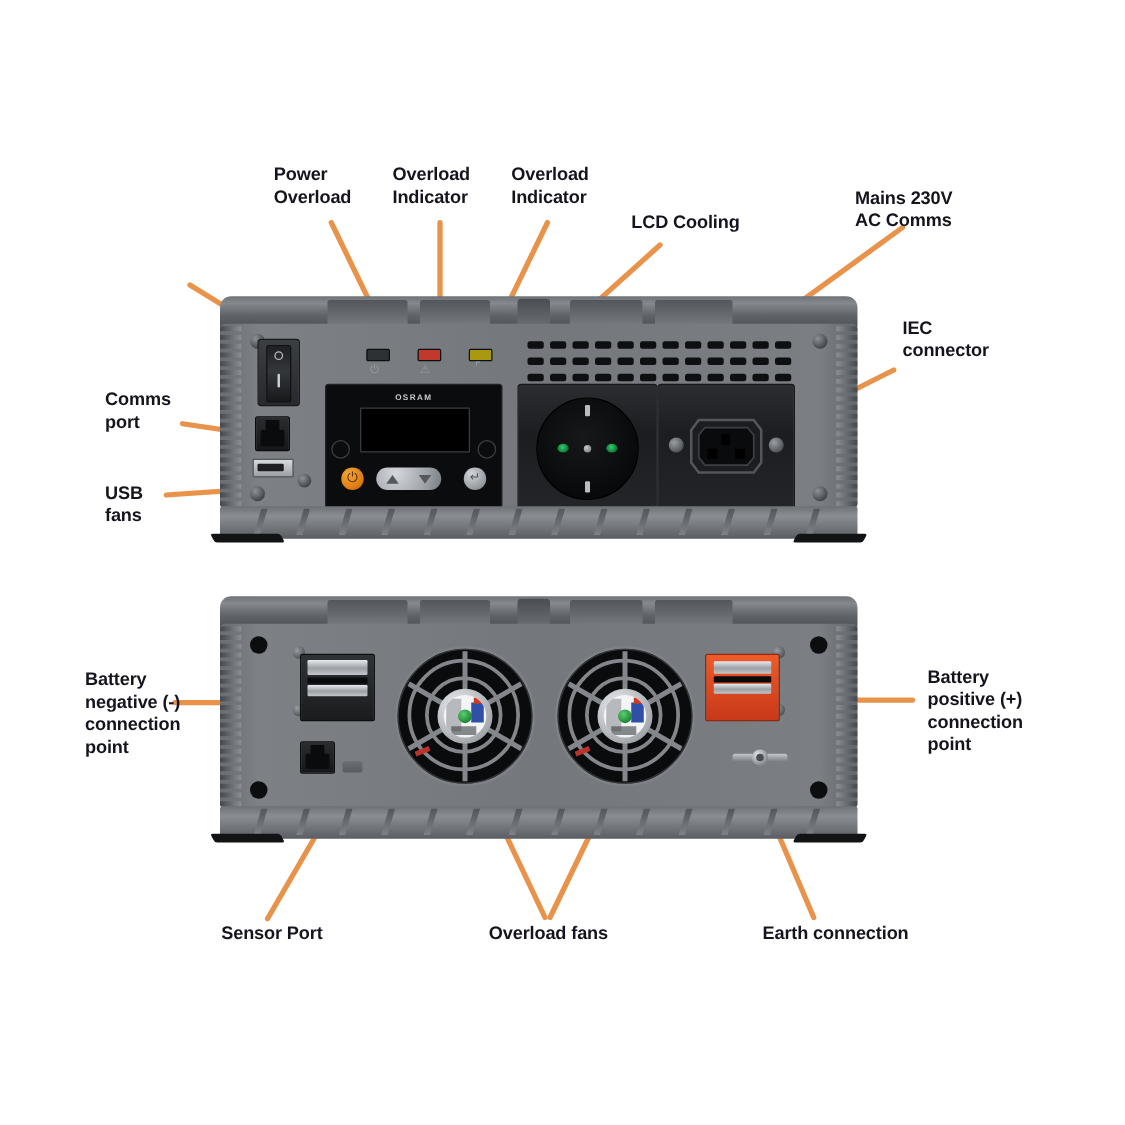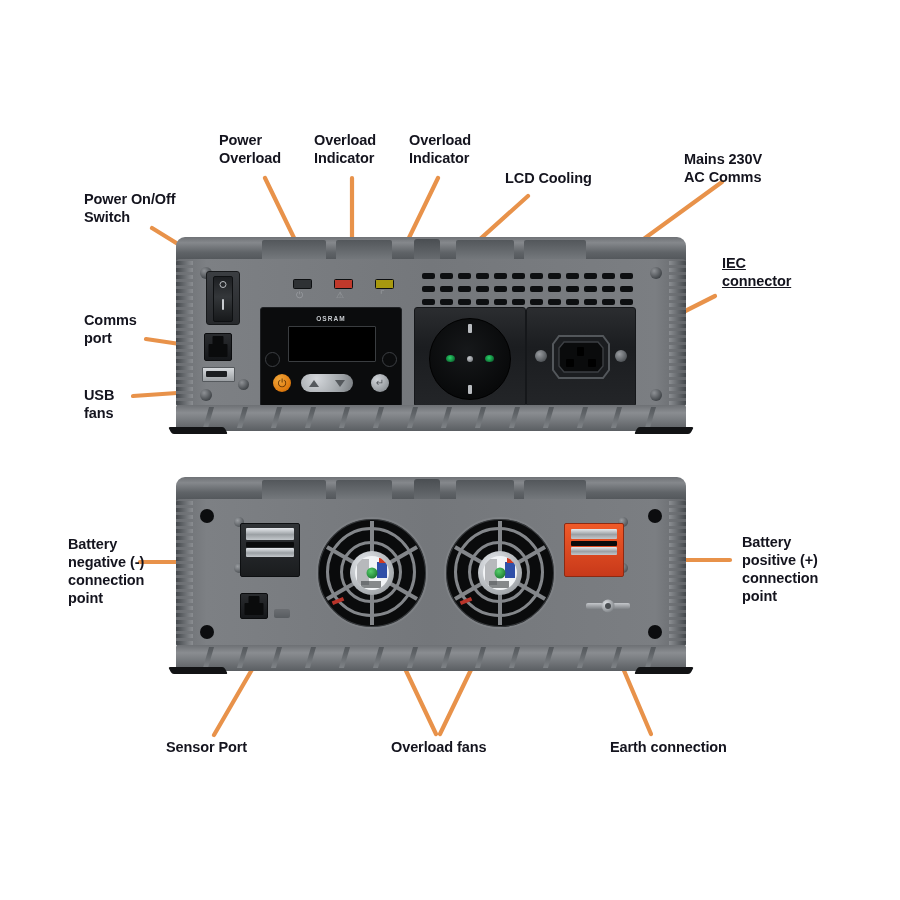--- a/index.html
+++ b/index.html
@@ -202,46 +202,44 @@
 
       <line x1="214" y1="735" x2="268" y2="642"></line>
 
       <line x1="436" y1="734" x2="382" y2="620"></line>
       <line x1="440" y1="734" x2="495" y2="620"></line>
 
       <line x1="651" y1="734" x2="611" y2="640"></line>
     </g>
   </svg>
 
-  <div class="label" style="left:84px;top:190px;">Power On/Off
-Switch</div>
   <div class="label" style="left:219px;top:131px;">Power
 Overload</div>
   <div class="label" style="left:314px;top:131px;">Overload
 Indicator</div>
   <div class="label" style="left:409px;top:131px;">Overload
 Indicator</div>
   <div class="label" style="left:505px;top:169px;">LCD Cooling</div>
   <div class="label" style="left:684px;top:150px;">Mains 230V
 AC Comms</div>
-  <div class="label" style="left:722px;top:254px;text-decoration:underline;">IEC
+  <div class="label" style="left:722px;top:254px;">IEC
 connector</div>
   <div class="label" style="left:84px;top:311px;">Comms
 port</div>
   <div class="label" style="left:84px;top:386px;">USB
 fans</div>
   <div class="label" style="left:68px;top:535px;">Battery
 negative (-)
 connection
 point</div>
   <div class="label" style="left:742px;top:533px;">Battery
 positive (+)
 connection
 point</div>
-  <div class="label" style="left:166px;top:738px;">Sensor Port</div>
+  <div class="label" style="left:177px;top:738px;">Sensor Port</div>
   <div class="label" style="left:391px;top:738px;">Overload fans</div>
   <div class="label" style="left:610px;top:738px;">Earth connection</div>
 
   <div class="unit" id="frontUnit" style="left:176px;top:237px;width:510px;height:206px;">
 
     <div class="cap"></div>
     <div class="capwedge" style="left:86px;width:64px;"></div>
     <div class="capwedge" style="left:160px;width:56px;"></div>
     <div class="capnotch" style="left:238px;"></div>
     <div class="capwedge" style="left:280px;width:58px;"></div>

